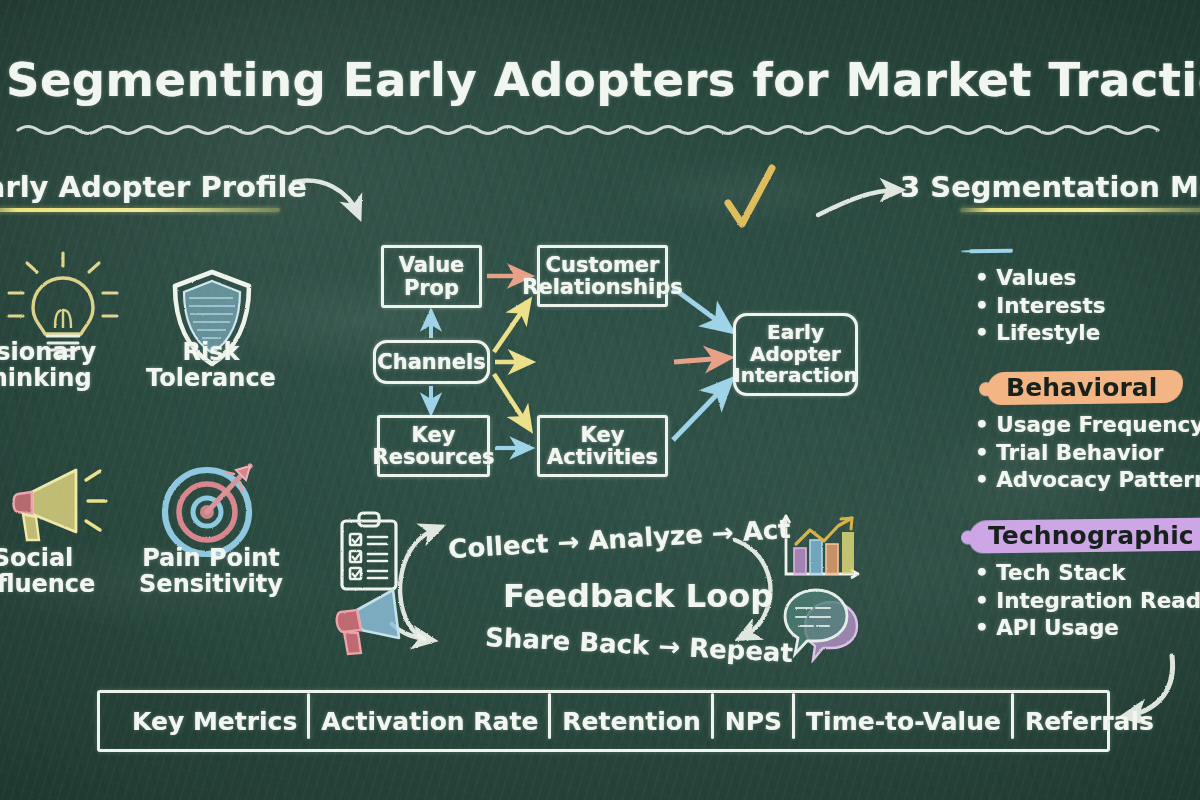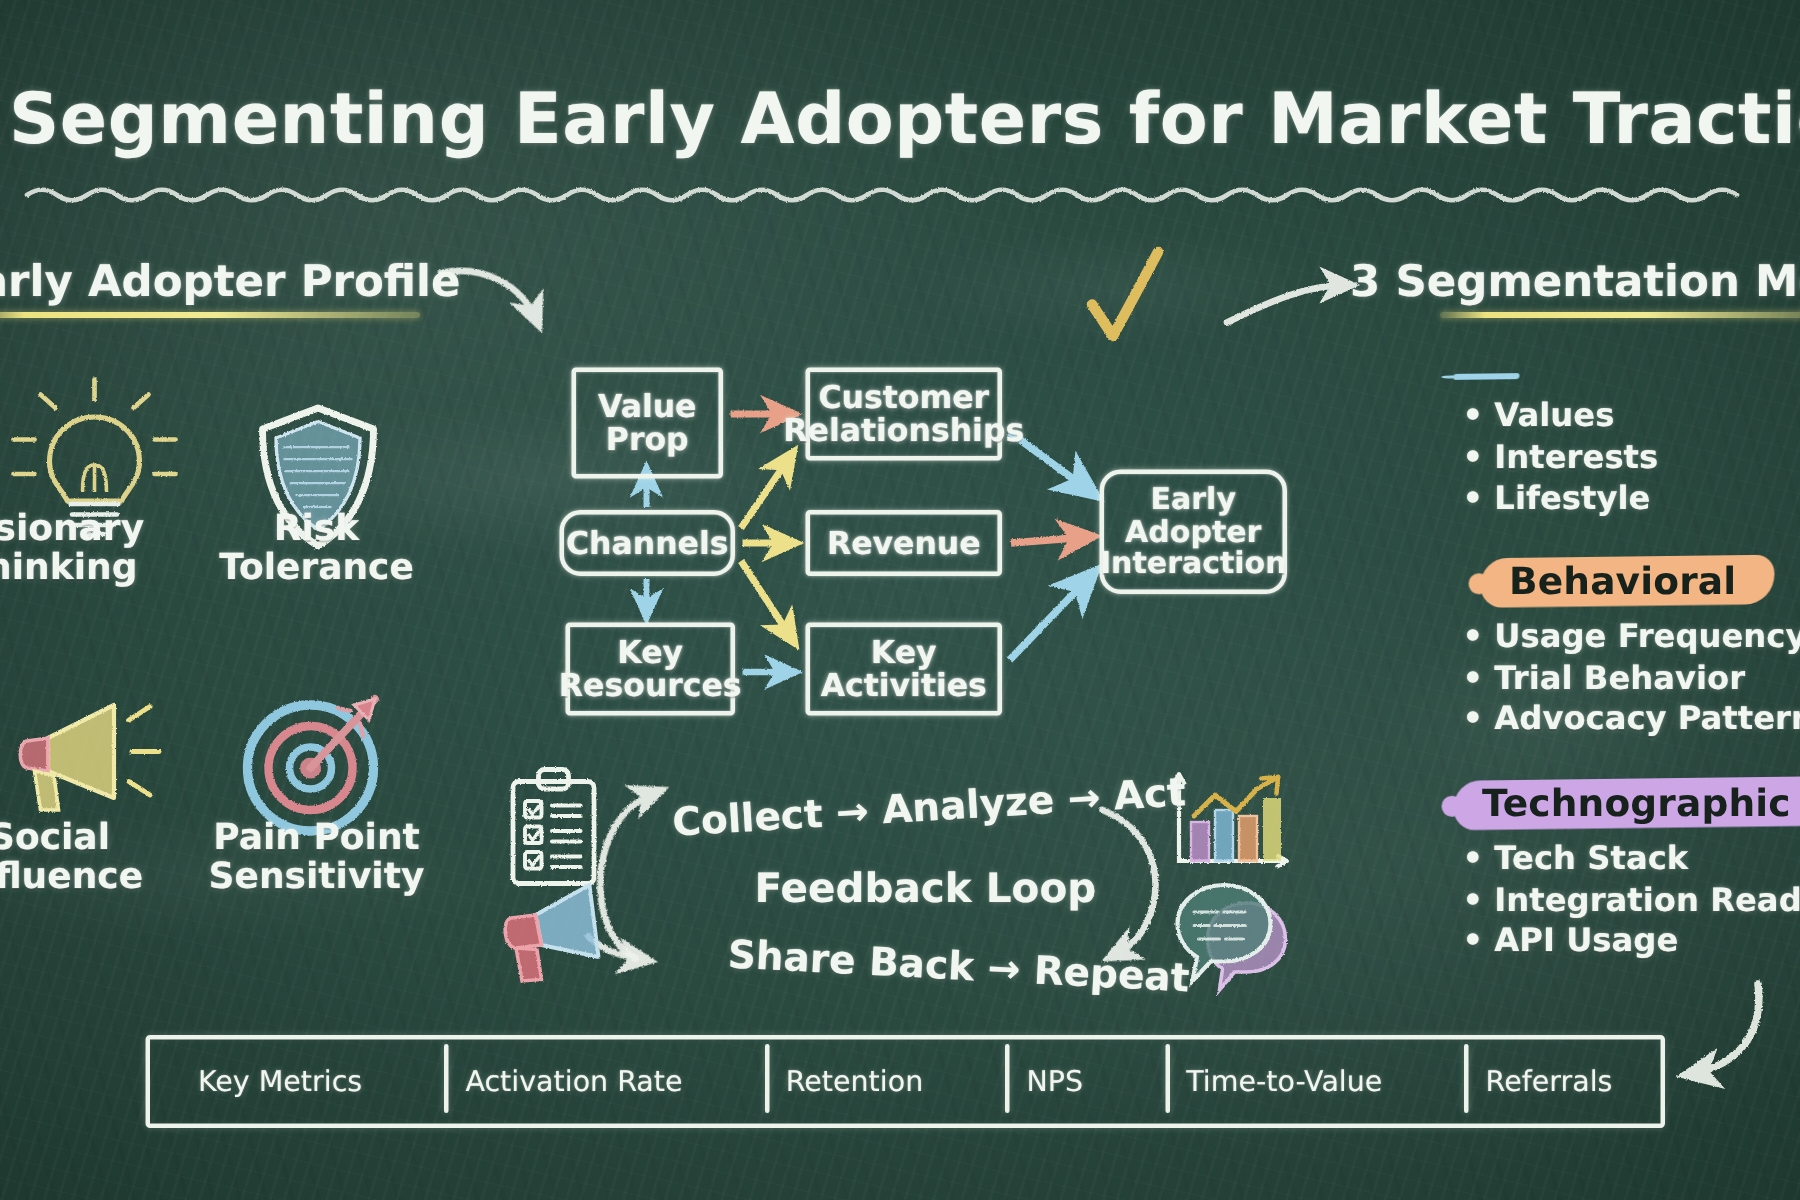--- a/index.html
+++ b/index.html
@@ -78,32 +78,32 @@
   #pc3{ left:126px; top:442px; }
 
   
   .fbox{
     position:absolute; display:flex; align-items:center; justify-content:center; text-align:center;
     border:3px solid #eef3ec; border-radius:3px;
     font-size:21px; font-weight:700; line-height:1.07; white-space:pre-line;
     box-shadow:0 0 4px rgba(230,245,235,.24), inset 0 0 4px rgba(230,245,235,.1);
     filter:drop-shadow(0 0 .6px rgba(255,255,255,.5));
   }
-  #b-value{ left:381px; top:245px; width:101px; height:74px; }
+  #b-value{ left:381px; top:245px; width:101px; height:63px; }
   #b-channels{ left:373px; top:340px; width:117px; height:44px;border-radius:14px; }
   #b-keyres{ left:377px; top:415px; width:113px; height:62px; }
   #b-cust{ left:537px; top:245px; width:131px; height:62px; }
   #b-rev{ left:537px; top:340px; width:131px; height:44px; }
   #b-keyact{ left:537px; top:415px; width:131px; height:62px; }
   #b-eai{ left:733px; top:313px; width:125px; height:83px; font-size:20px;border-radius:14px; }
 
   
   .loop-label{ position:absolute; font-weight:700; white-space:nowrap; }
   #loop-top{ left:448px; top:524px; font-size:26px; transform:rotate(-3.4deg); }
-  #loop-center{ left:503px; top:577px; font-size:27px; }
+  #loop-center{ left:503px; top:577px; font-size:32px; }
   #loop-bottom{ left:485px; top:630px; font-size:26px; transform:rotate(3deg); }
 
   
   .seg-group{ position:absolute; left:975px; width:230px; }
   #sg0{ top:240px; } #sg1{ top:370px; } #sg2{ top:518px; }
 
   .seg-head{
     position:relative; display:inline-block; padding:3px 15px 4px 13px;
     font-size:25px; font-weight:700; color:#17221d; letter-spacing:.1px;
     text-shadow:none; z-index:2; white-space:nowrap;
@@ -126,21 +126,21 @@
 
   
   #metrics{
     position:absolute; left:97px; top:690px; width:1013px; height:62px;
     border:3px solid #eef3ec; border-radius:3px;
     display:flex; align-items:center; justify-content:space-between;
     padding:0 20px;
     box-shadow:0 0 5px rgba(230,245,235,.22), inset 0 0 5px rgba(230,245,235,.07);
   }
   #metrics .cell{
-    font-size:19px; font-weight:400; white-space:nowrap; padding:0 12px;
+    font-size:25px; font-weight:700; white-space:nowrap; padding:0 12px;
     position:relative; flex:0 0 auto;
   }
   #metrics .cell + .cell::before{
     content:""; position:absolute; left:-2px; top:-14px; width:3px; height:46px;
     background:#eef3ec; border-radius:2px; box-shadow:0 0 4px rgba(230,245,235,.3);
   }
 </style>
 </head>
 <body>
 
@@ -353,21 +353,20 @@
 Sensitivity</div>
   </div>
 
   <div class="fbox chalk" id="b-value">Value
 Prop</div>
   <div class="fbox chalk" id="b-channels">Channels</div>
   <div class="fbox chalk" id="b-keyres">Key
 Resources</div>
   <div class="fbox chalk" id="b-cust">Customer
 Relationships</div>
-  <div class="fbox chalk" id="b-rev">Revenue</div>
   <div class="fbox chalk" id="b-keyact">Key
 Activities</div>
   <div class="fbox chalk" id="b-eai">Early
 Adopter
 Interaction</div>
 
   <div id="loop-top" class="chalk loop-label">Collect → Analyze → Act</div>
   <div id="loop-center" class="chalk loop-label">Feedback Loop</div>
   <div id="loop-bottom" class="chalk loop-label">Share Back → Repeat</div>
 

